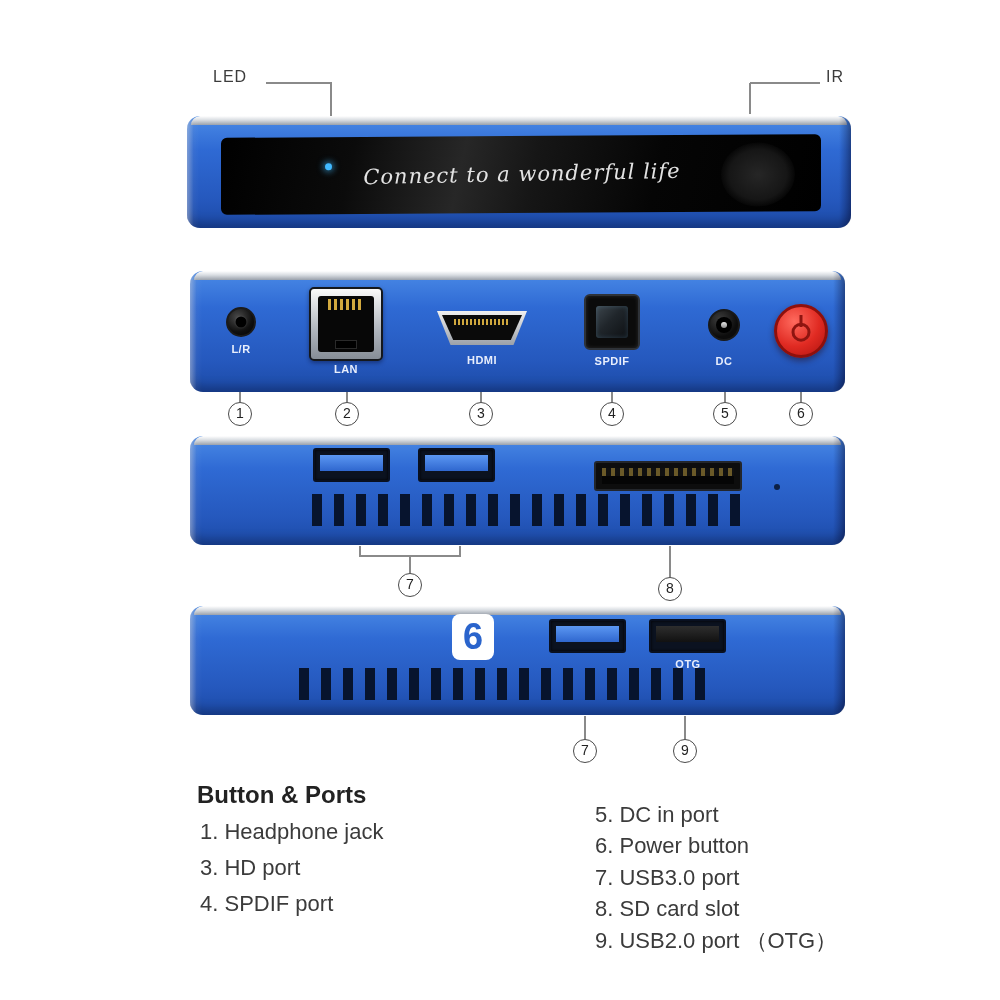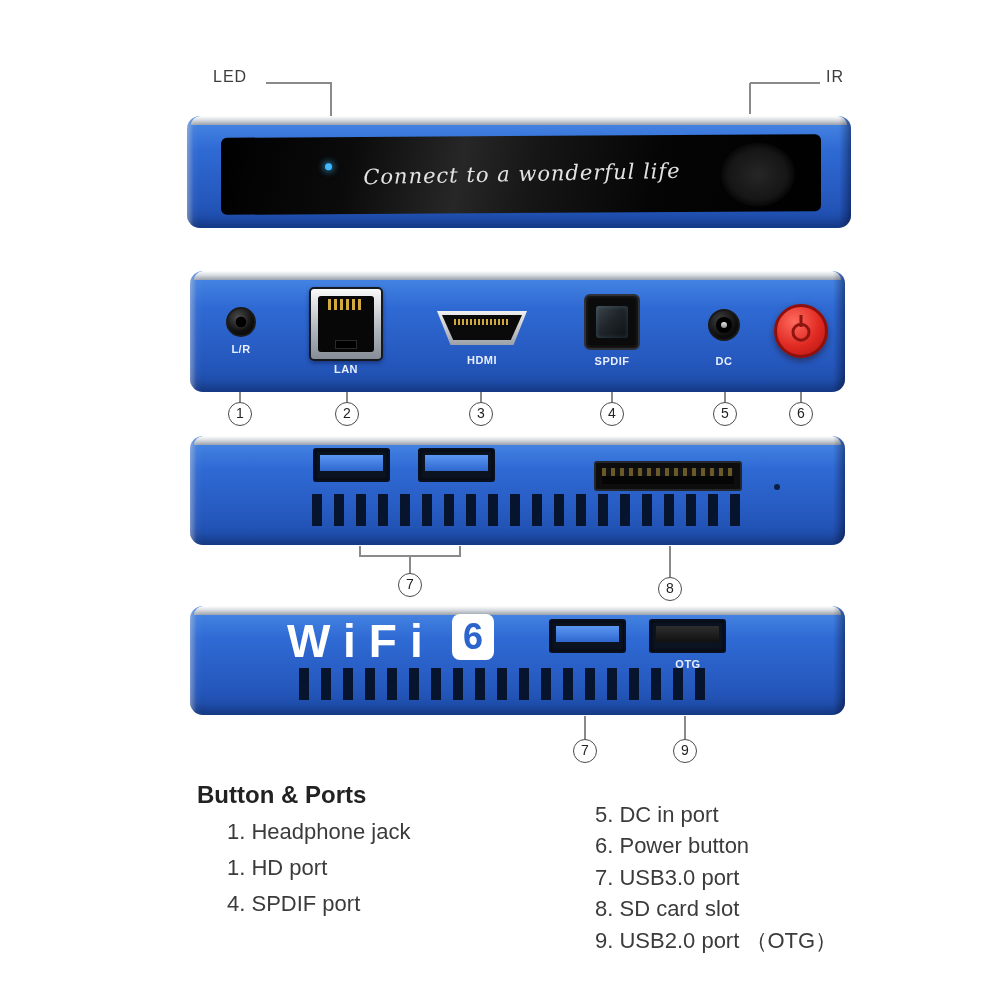--- a/index.html
+++ b/index.html
@@ -93,21 +93,21 @@
   .pin-hole { position:absolute; width:6px; height:6px; border-radius:50%; background:#0c2046; }
   .vents { position:absolute; height:32px;
            background:repeating-linear-gradient(90deg,#07142e 0 10px,rgba(0,0,0,0) 10px 22px); }
 
   .wifi-text { position:absolute; font-size:46px; font-weight:bold; color:#fff; letter-spacing:13px; }
   .wifi-badge { position:absolute; width:42px; height:46px; background:#fff; border-radius:8px;
                 color:#2a64cc; font-size:36px; font-weight:bold; text-align:center; line-height:46px; }
 
   .legend-title { position:absolute; font-size:24px; font-weight:bold; color:#222; }
   .legend-col { position:absolute; font-size:22px; color:#3b3b3b; }
-  .legend-col.left .legend-item { line-height:36px;margin-left:27px; }
+  .legend-col.left .legend-item { line-height:36px; }
   .legend-col.right .legend-item { line-height:31.4px; }
 </style>
 </head>
 <body>
 
 <div class="canvas">
 
   <div class="ann-label" style="left:213px;top:68px">LED</div>
   <div class="line" style="left:266px;top:82px;width:66px;height:2px"></div>
   <div class="line" style="left:330px;top:83px;width:2px;height:34px"></div>
@@ -204,41 +204,40 @@
   <div class="line" style="left:359px;top:555px;width:102px;height:2px"></div>
   <div class="line" style="left:409px;top:556px;width:2px;height:17px"></div>
   <div class="callout" style="left:398px;top:573px">7</div>
   <div class="line" style="left:669px;top:546px;width:2px;height:31px"></div>
   <div class="callout" style="left:658px;top:577px">8</div>
 
   <div class="device" style="left:190px;top:606px;width:655px;height:109px">
     <div class="edge-top"></div>
     <div class="edge-left"></div>
     <div class="edge-right"></div>
-    <div class="wifi-text" style="left:97px;top:8px">WiFi</div>
     <div class="wifi-badge" style="left:262px;top:8px">6</div>
     <div class="usb-outer" style="left:359px;top:13px">
       <div class="usb-tongue blue"></div>
     </div>
     <div class="usb-outer" style="left:459px;top:13px">
       <div class="usb-tongue black"></div>
     </div>
     <div class="port-label" style="left:468px;top:52px;width:60px">OTG</div>
     <div class="vents" style="left:109px;top:62px;width:418px"></div>
   </div>
 
   <div class="line" style="left:584px;top:716px;width:2px;height:23px"></div>
   <div class="callout" style="left:573px;top:739px">7</div>
   <div class="line" style="left:684px;top:716px;width:2px;height:23px"></div>
   <div class="callout" style="left:673px;top:739px">9</div>
 
   <div class="legend-title" style="left:197px;top:781px">Button &amp; Ports</div>
   <div class="legend-col left" style="left:200px;top:814px">
     <div class="legend-item">1. Headphone jack</div>
-    <div class="legend-item">1. HD port</div>
+    <div class="legend-item">3. HD port</div>
     <div class="legend-item">4. SPDIF port</div>
   </div>
   <div class="legend-col right" style="left:595px;top:799px">
     <div class="legend-item">5. DC in port</div>
     <div class="legend-item">6. Power button</div>
     <div class="legend-item">7. USB3.0 port</div>
     <div class="legend-item">8. SD card slot</div>
     <div class="legend-item">9. USB2.0 port （OTG）</div>
   </div>
 

